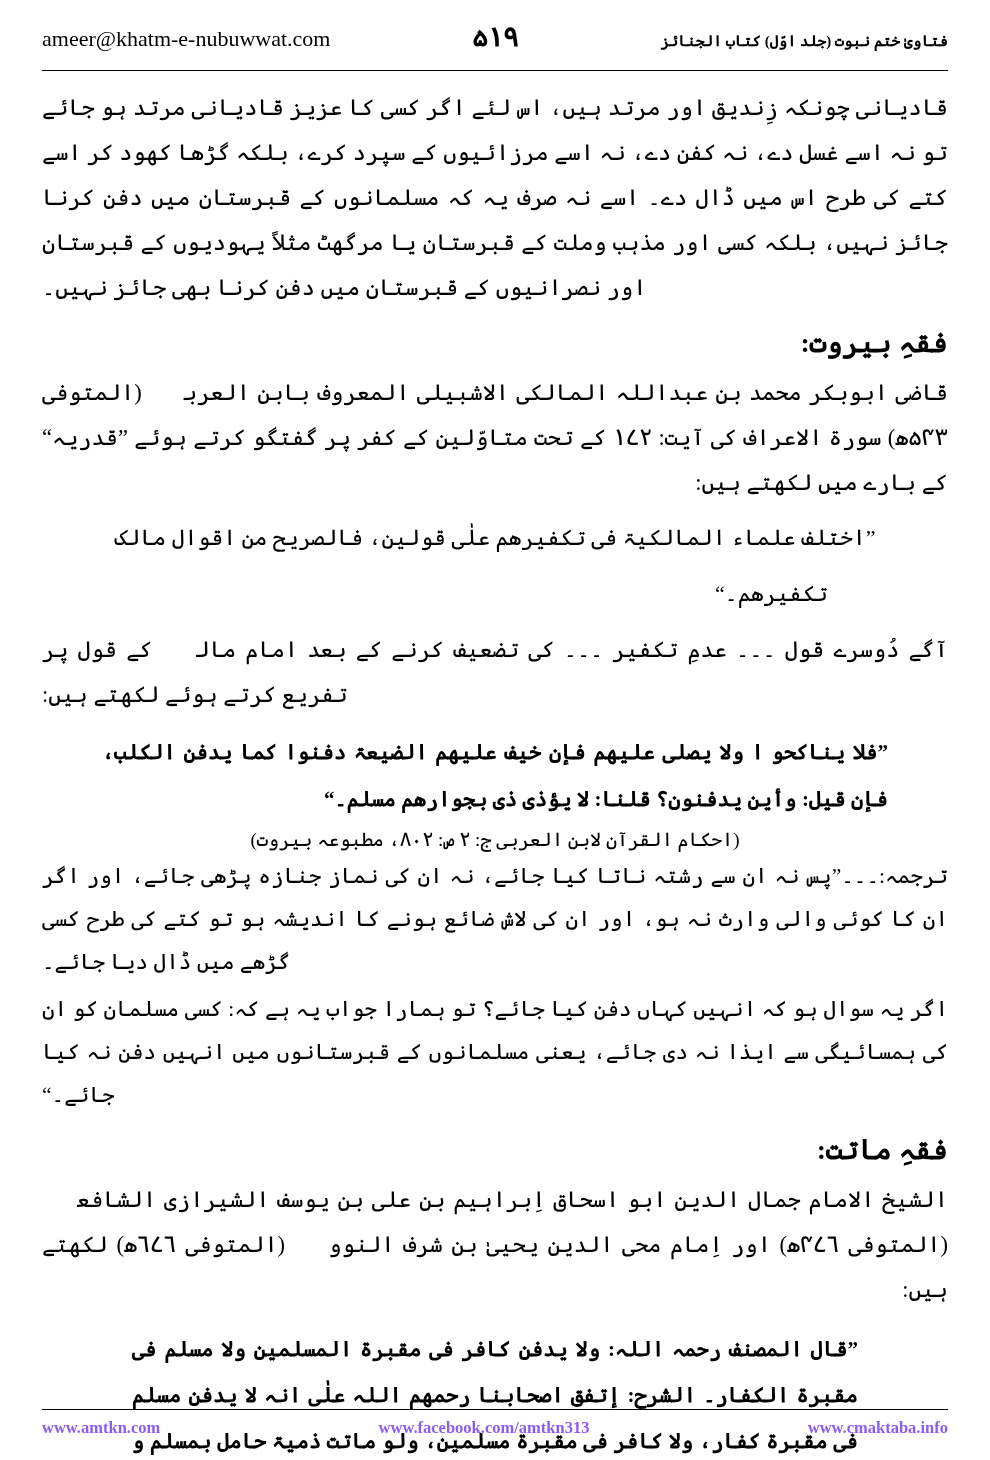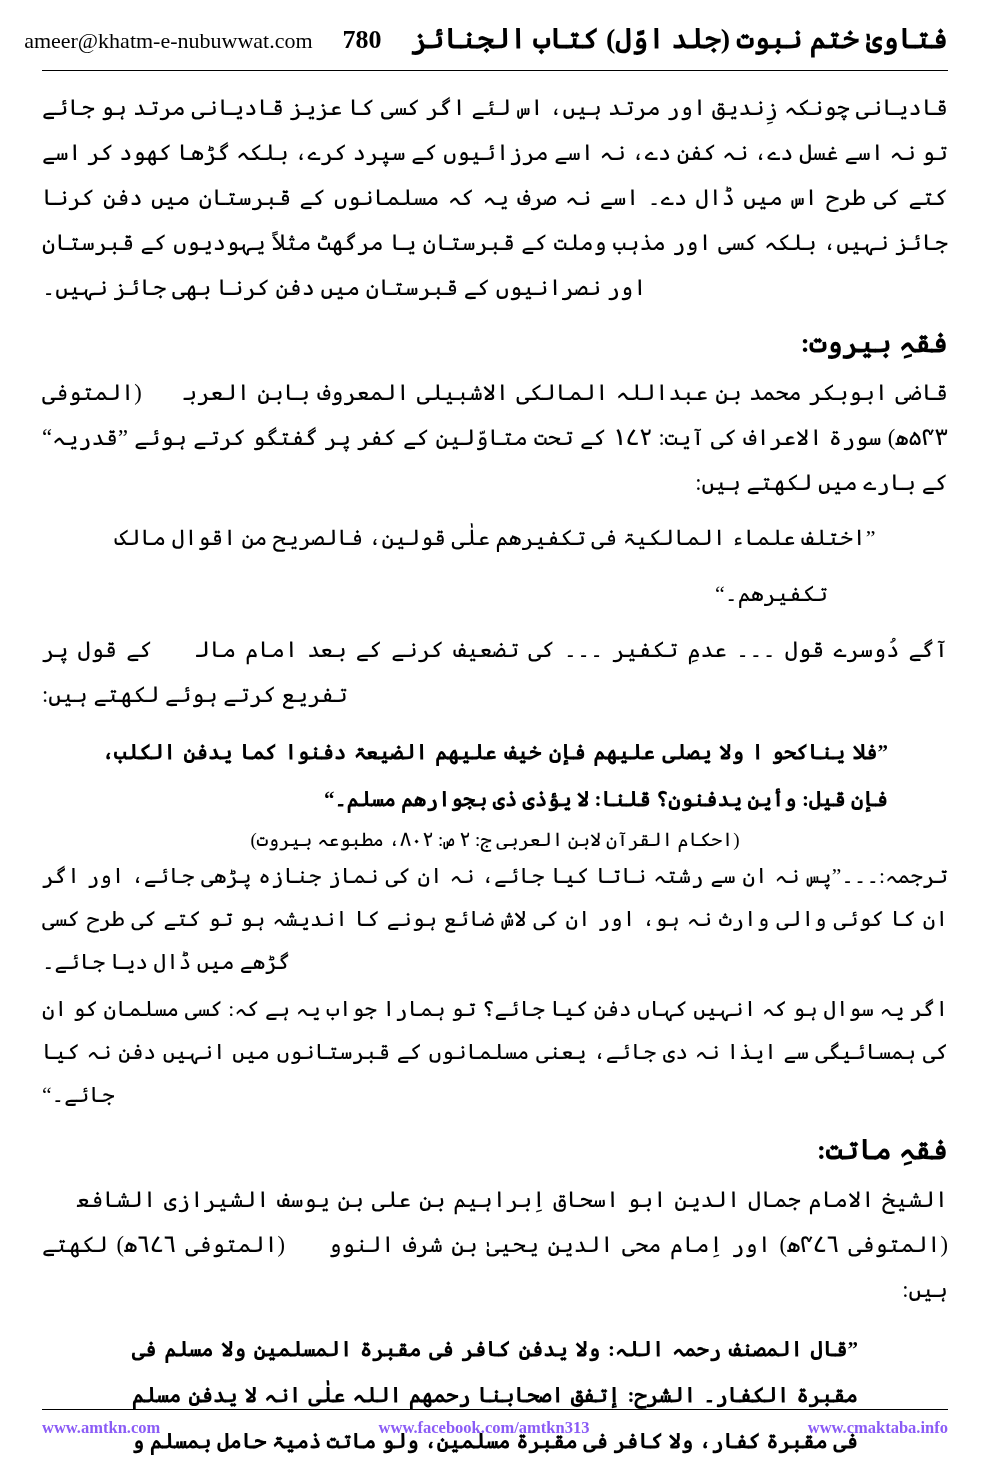--- a/index.html
+++ b/index.html
@@ -26,21 +26,21 @@
   
   .header {
     display: flex;
     align-items: baseline;
     justify-content: space-between;
     direction: rtl;
     padding-top: 22px;
     height: 40px;
   }
   .header-right {
-    font-size: 28px;
+    font-size: 15px;
     font-weight: bold;
     letter-spacing: 0.2px;
     white-space: nowrap;
   }
   .header-center {
     font-size: 26px;
     font-weight: bold;
     text-align: center;
     flex: 0 0 auto;
     margin-right: 30px;
@@ -143,21 +143,21 @@
   .footer-left { flex: 0 0 auto; text-align: left; }
   .footer-right { flex: 0 0 auto; text-align: right; }
 </style>
 </head>
 <body>
 
 <div class="page">
 
   <div class="header">
     <div class="header-right">فتاویٰ ختم نبوت  (جلد اوّل)  کتاب الجنائز</div>
-    <div class="header-center">780</div>
+    <div class="header-center">۵۱۹</div>
     <div class="header-left">ameer@khatm-e-nubuwwat.com</div>
   </div>
   <hr class="rule">
 
   <div class="content">
 
     <p class="urdu last-left">قادیانی چونکہ زِندیق اور مرتد ہیں، اس لئے اگر کسی کا عزیز قادیانی مرتد ہو جائے تو نہ اسے غسل دے، نہ کفن دے، نہ اسے مرزائیوں کے سپرد کرے، بلکہ گڑھا کھود کر اسے کتے کی طرح اس میں ڈال دے۔ اسے نہ صرف یہ کہ مسلمانوں کے قبرستان میں دفن کرنا جائز نہیں، بلکہ کسی اور مذہب وملت کے قبرستان یا مرگھٹ مثلاً یہودیوں کے قبرستان اور نصرانیوں کے قبرستان میں دفن کرنا بھی جائز نہیں۔</p>
 
     <p class="heading">فقہِ بیروت:</p>
 

